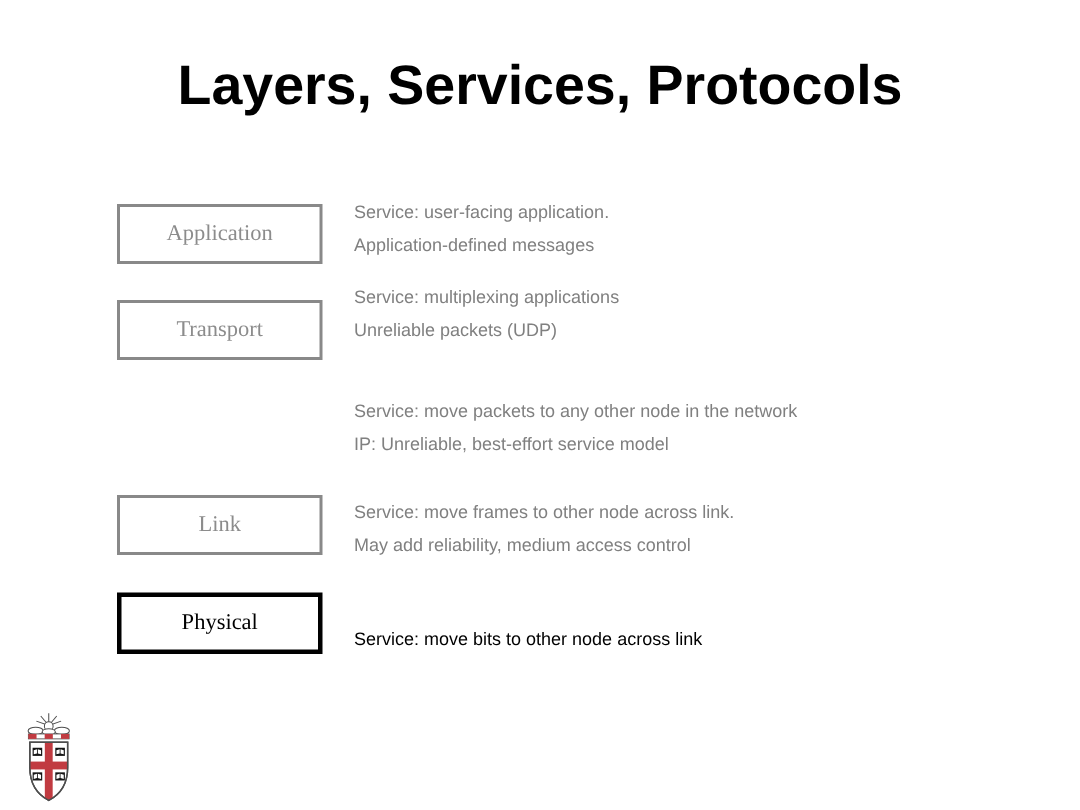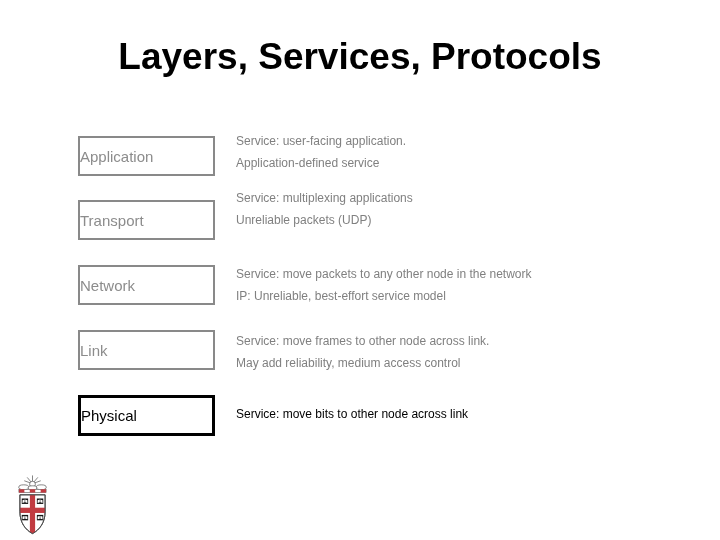--- a/index.html
+++ b/index.html
@@ -27,71 +27,69 @@
     font-weight:bold;
     color:var(--ink);
     letter-spacing:0;
   }
   .layer-box{
     position:absolute;
     left:78px;
     width:133px;height:36px;
     border:2px solid var(--border_gray);
     background:#ffffff;
-    display:flex;align-items:center;
+    display:flex;align-items:center;justify-content:center;
     font-size:15px;
     color:var(--muted_label);
+    font-family:Liberation Serif, serif;
   }
   .layer-box.emphasis{
     width:131px;height:35px;
     border:3px solid var(--ink);
     color:var(--ink);
   }
   .svc{
     position:absolute;
     left:236px;width:478px;
     font-size:12px;
     line-height:22px;
     color:var(--muted);
   }
-  .svc.emphasis{color:var(--ink);}
+  .svc.emphasis{color:var(--ink);margin-top:12px;}
   .crest{
     position:absolute;
     left:15px;top:473px;
     width:35px;height:64px;
   }
   .crest .red{fill:var(--crest_red);}
   .crest .outl{stroke:var(--crest_outline);}
 </style>
 </head>
 <body>
 
 <div class="slide">
 
   <div class="title">Layers, Services, Protocols</div>
 
   <div class="layer-box" style="top:136px">
     <span>Application</span>
   </div>
   <div class="svc" style="top:130px">
     <div>Service: user-facing application.</div>
-    <div>Application-defined service</div>
+    <div>Application-defined messages</div>
   </div>
 
   <div class="layer-box" style="top:200px">
     <span>Transport</span>
   </div>
   <div class="svc" style="top:187px">
     <div>Service: multiplexing applications</div>
     <div>Unreliable packets (UDP)</div>
   </div>
 
-  <div class="layer-box" style="top:265px">
-    <span>Network</span>
-  </div>
   <div class="svc" style="top:263px">
     <div>Service: move packets to any other node in the network</div>
     <div>IP: Unreliable, best-effort service model</div>
   </div>
 
   <div class="layer-box" style="top:330px">
     <span>Link</span>
   </div>
   <div class="svc" style="top:330px">
     <div>Service: move frames to other node across link.</div>

